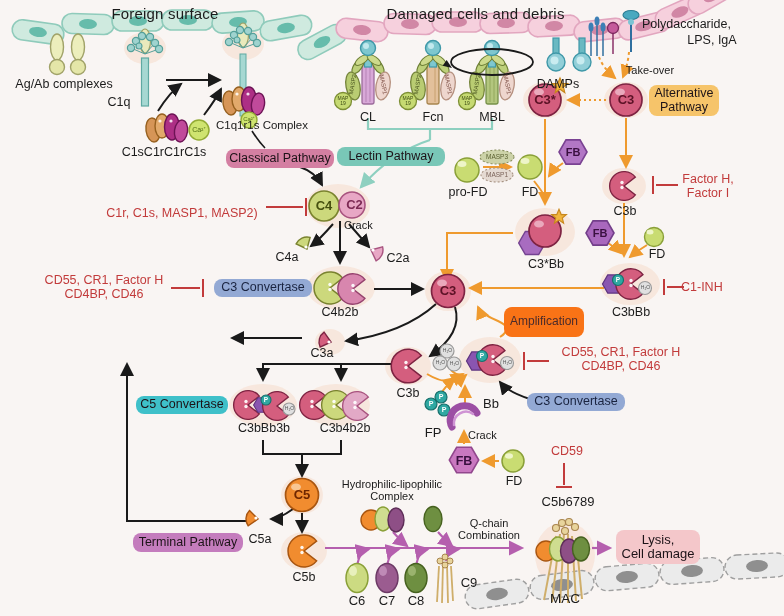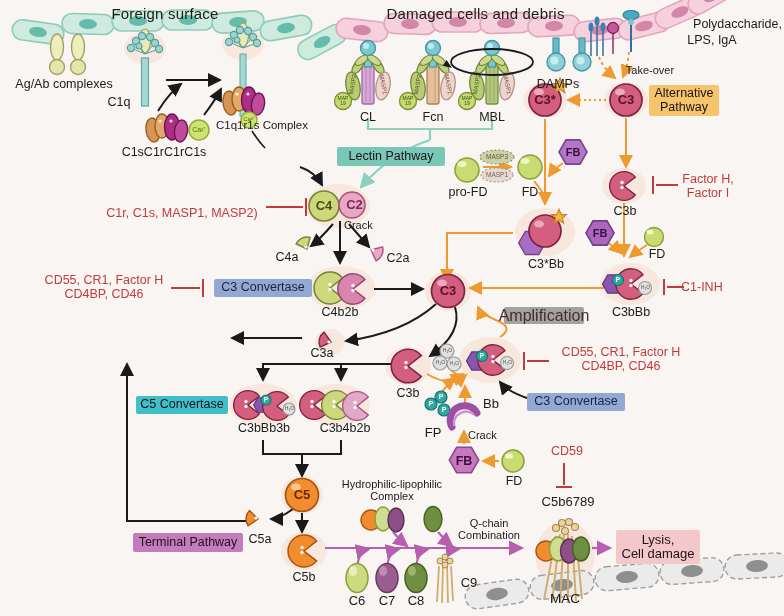--- a/index.html
+++ b/index.html
@@ -14,21 +14,21 @@
   .f7{font-size:7px}
   .f65{font-size:6.5px}
   .f6{font-size:6px}
   .f5{font-size:5px;line-height:1}
   .b{font-weight:bold}
   .red{color:#c23b3b}
   .white{color:#fff}
   .rot-l{transform:rotate(-80deg)}
   .rot-r{transform:rotate(80deg)}
   .pbox{position:absolute;display:flex;align-items:center;justify-content:center;
-        font-size:12.5px;color:#1d1318;border-radius:2px;line-height:1.1}
+        font-size:12.5px;color:#1d1318;border-radius:8px;line-height:1.1}
   .pcol{flex-direction:column}
   .navy{color:#1a2440}
   .tC4{color:#45500f}.tC2{color:#7d2a55}.tC3{color:#5c1226}.tC5{color:#6e2600}
   .tCa{color:#4f6c12}.tFB{color:#3a1040}
 </style>
 </head>
 <body>
 
 <div class="stage">
 
@@ -508,37 +508,38 @@
 
 <div class="lb f15" style="left:95px;top:6px;width:140px">Foreign surface</div>
 <div class="lb f15" style="left:368px;top:6px;width:215px">Damaged cells and debris</div>
 
 <div class="lb f12" style="left:8px;top:77px;width:112px">Ag/Ab complexes</div>
 <div class="lb f12" style="left:102px;top:95px;width:34px">C1q</div>
 <div class="lb f12" style="left:112px;top:145px;width:104px">C1sC1rC1rC1s</div>
 <div class="lb f7 tCa" style="left:189px;top:126px;width:20px">Ca²⁺</div>
 <div class="lb f7 tCa" style="left:241px;top:116px;width:16px;font-size:6px">Ca²⁺</div>
 <div class="lb" style="left:206px;top:119px;width:112px;font-size:11.5px">C1q1r1s Complex</div>
+<div class="pbox" style="left:226px;top:149px;width:108px;height:19px;background:#d47fa2">Classical Pathway</div>
 <div class="pbox" style="left:337px;top:147px;width:108px;height:19px;background:#79c7b7">Lectin Pathway</div>
 
 <div class="lb f12" style="left:352px;top:110px;width:32px">CL</div>
 <div class="lb f12" style="left:417px;top:110px;width:32px">Fcn</div>
 <div class="lb f12" style="left:474px;top:110px;width:36px">MBL</div>
 <div class="lb f6 rot-l" style="left:338px;top:81px;width:30px;color:#4a5520">MASP2</div>
 <div class="lb f6 rot-r" style="left:368px;top:81px;width:30px;color:#7a4a40">MASP1</div>
 <div class="lb f6 rot-l" style="left:403px;top:81px;width:30px;color:#4a5520">MASP2</div>
 <div class="lb f6 rot-r" style="left:433px;top:81px;width:30px;color:#7a4a40">MASP1</div>
 <div class="lb f6 rot-l" style="left:462px;top:81px;width:30px;color:#4a5520">MASP2</div>
 <div class="lb f6 rot-r" style="left:492px;top:81px;width:30px;color:#7a4a40">MASP1</div>
 <div class="lb f5" style="left:333px;top:96px;width:20px;color:#3c4a12"><span>MAP</span><br><span>19</span></div>
 <div class="lb f5" style="left:398px;top:96px;width:20px;color:#3c4a12"><span>MAP</span><br><span>19</span></div>
 <div class="lb f5" style="left:457px;top:96px;width:20px;color:#3c4a12"><span>MAP</span><br><span>19</span></div>
 
 <div class="lb f12" style="left:530px;top:77px;width:56px">DAMPs</div>
-<div class="lb f12" style="left:642px;top:17px;width:140px;text-align:right">Polydaccharide,</div>
+<div class="lb f12" style="left:642px;top:17px;width:140px;text-align:left">Polydaccharide,</div>
 <div class="lb f12" style="left:642px;top:33px;width:140px;text-align:center">LPS, IgA</div>
 <div class="lb f11" style="left:618px;top:64px;width:64px">Take-over</div>
 <div class="lb f13 b tC3" style="left:530px;top:93px;width:30px">C3*</div>
 <div class="lb f13 b tC3" style="left:612px;top:93px;width:28px">C3</div>
 <div class="pbox pcol" style="left:649px;top:85px;width:70px;height:31px;background:#f6c46a">
   <span>Alternative</span>
   <span>Pathway</span>
 </div>
 
 <div class="lb f12" style="left:440px;top:185px;width:56px">pro-FD</div>
@@ -559,21 +560,21 @@
 <div class="lb f13 b tC4" style="left:312px;top:199px;width:24px">C4</div>
 <div class="lb f13 b tC2" style="left:340px;top:198px;width:29px">C2</div>
 <div class="lb f11" style="left:344px;top:219px;width:40px;text-align:left">Crack</div>
 <div class="lb f12" style="left:271px;top:250px;width:32px">C4a</div>
 <div class="lb f12" style="left:381px;top:251px;width:34px">C2a</div>
 <div class="pbox navy" style="left:214px;top:279px;width:98px;height:18px;background:#93a9d4">C3 Convertase</div>
 <div class="lb f12 red" style="left:36px;top:273px;width:136px">CD55, CR1, Factor H</div>
 <div class="lb f12 red" style="left:36px;top:287px;width:136px">CD4BP, CD46</div>
 <div class="lb f12" style="left:313px;top:305px;width:54px">C4b2b</div>
 <div class="lb f13 b tC3" style="left:434px;top:284px;width:28px">C3</div>
-<div class="pbox" style="left:504px;top:307px;width:80px;height:17px;background:#a3a3a3;color:#4a2b2b;font-size:16px">Amplification</div>
+<div class="pbox" style="left:504px;top:307px;width:80px;height:30px;background:#f97316;color:#4a2b2b;font-size:12px">Amplification</div>
 <div class="lb f12" style="left:303px;top:346px;width:38px">C3a</div>
 <div class="lb f12" style="left:388px;top:386px;width:40px">C3b</div>
 
 
 <div class="lb f12 red" style="left:551px;top:345px;width:140px">CD55, CR1, Factor H</div>
 <div class="lb f12 red" style="left:551px;top:359px;width:140px">CD4BP, CD46</div>
 <div class="pbox navy" style="left:527px;top:393px;width:98px;height:18px;background:#93a9d4">C3 Convertase</div>
 
 <div class="lb f5" style="left:441px;top:348px;width:13px;color:#555">H₂O</div>
 <div class="lb f5" style="left:434px;top:360px;width:13px;color:#555">H₂O</div>

